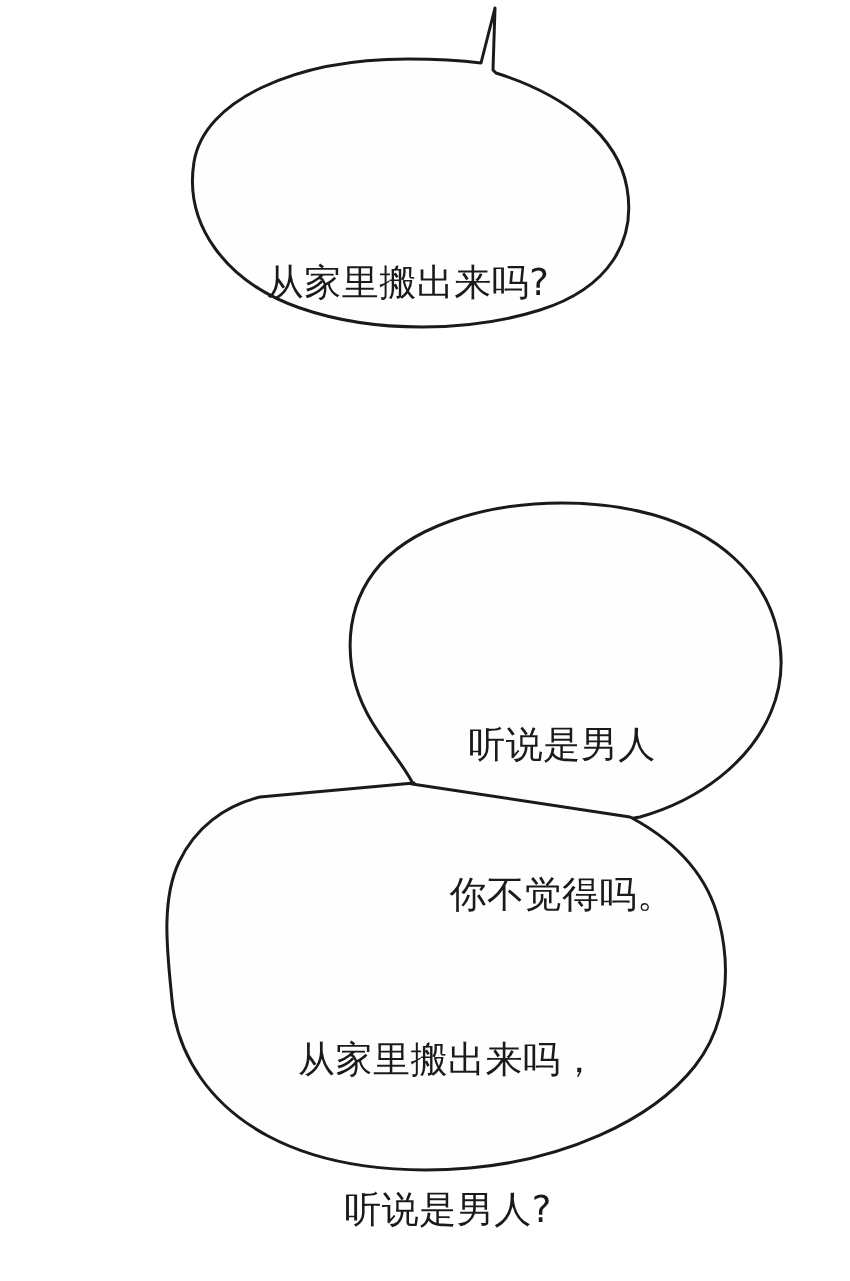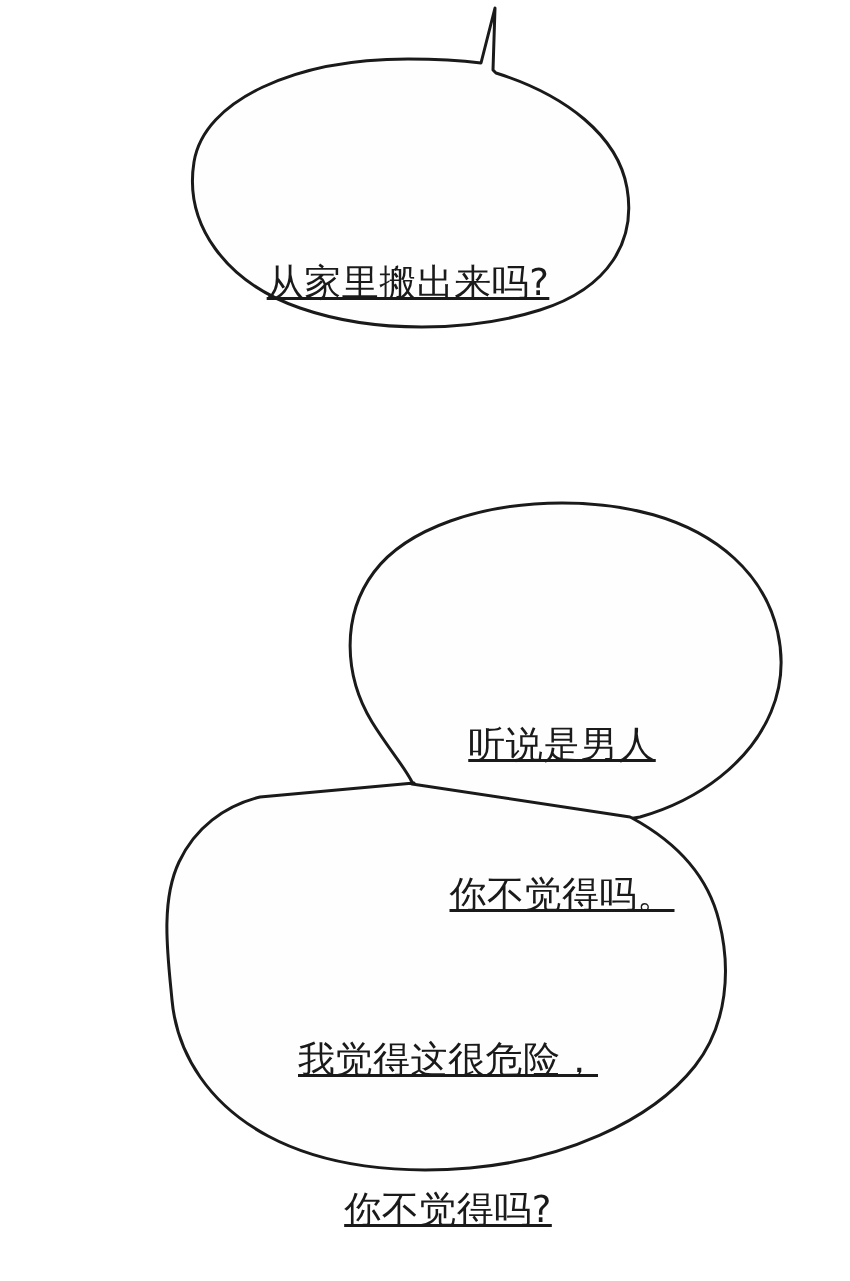--- a/index.html
+++ b/index.html
@@ -29,21 +29,20 @@
     color: #1a1a1a;
     font-family: "DejaVu Sans", "Liberation Sans", sans-serif;
     font-weight: 500;
     text-align: center;
     white-space: pre;
     letter-spacing: 0.5px;
     user-select: none;
   }
   .bubble-text .line {
     display: block;
-    text-decoration: underline;
   }
   #dialogue-1-text {
     left: 190px;
     top: 163px;
     width: 436px;
     font-size: 37px;
     line-height: 48px;
   }
   #dialogue-2-text {
     left: 345px;
@@ -120,17 +119,17 @@
   <div class="bubble-text" id="dialogue-1-text">
     <span class="line">从家里搬出来吗?</span>
   </div>
 
   <div class="bubble-text" id="dialogue-2-text">
     <span class="line">听说是男人</span>
     <span class="line">你不觉得吗。</span>
   </div>
 
   <div class="bubble-text" id="dialogue-3-text">
-    <span class="line">我觉得这很危险，</span>
-    <span class="line">你不觉得吗?</span>
+    <span class="line">从家里搬出来吗，</span>
+    <span class="line">听说是男人?</span>
   </div>
 
 </div>
 
 </body></html>

